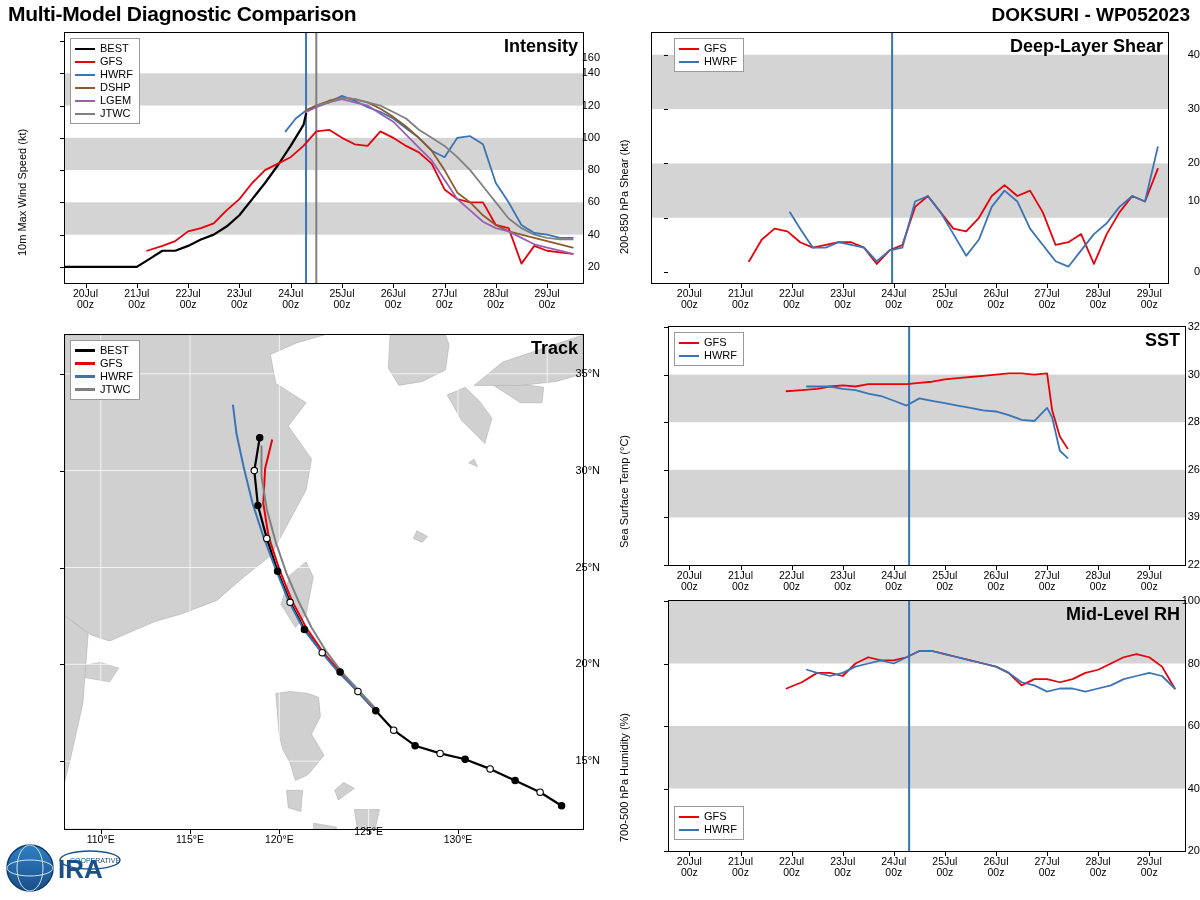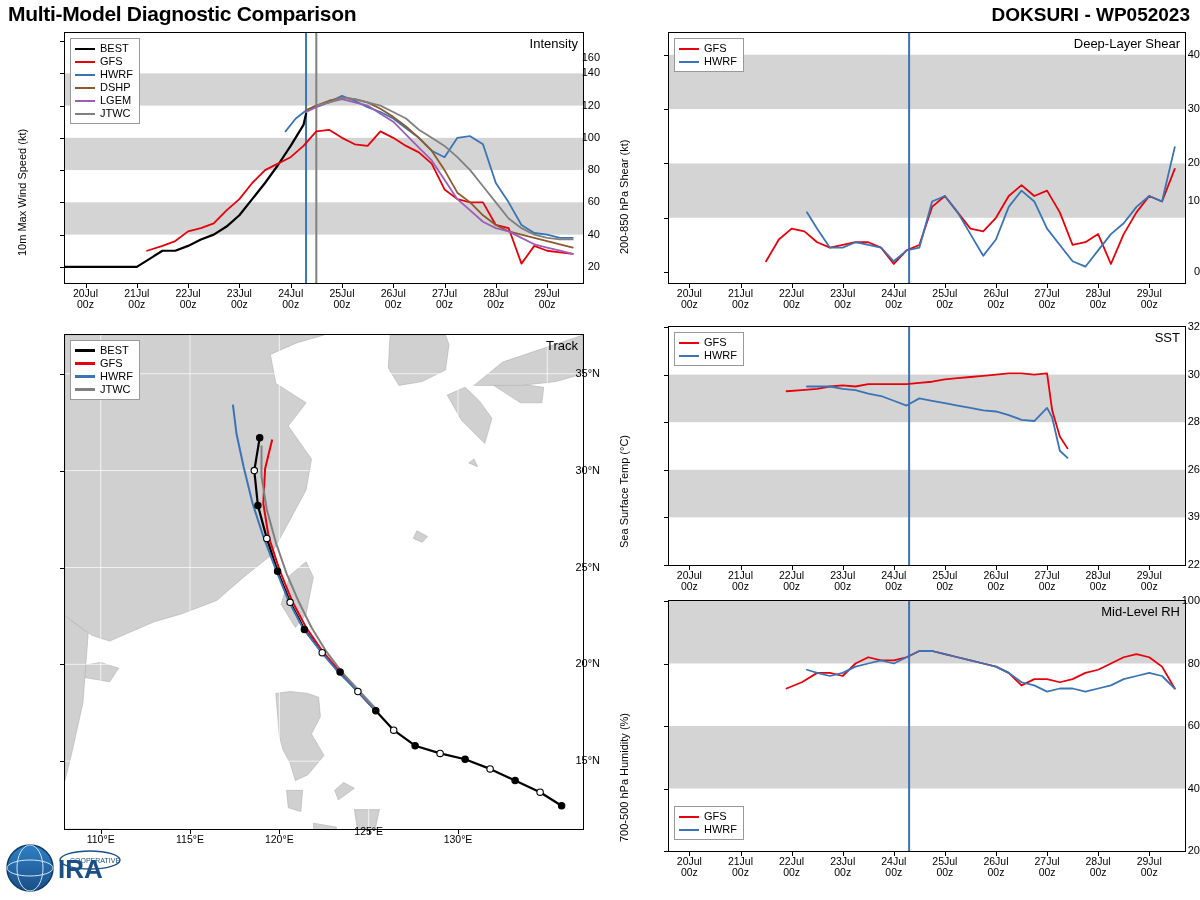--- a/index.html
+++ b/index.html
@@ -19,21 +19,21 @@
     position:absolute;right:10px;top:4px;
     font-size:19px;font-weight:bold;letter-spacing:0px;text-align:right;
   }
   .panel{position:absolute;box-sizing:border-box;}
   .plotbox{
     position:absolute;box-sizing:border-box;
     border:1px solid #000;background:#ffffff;overflow:hidden;
   }
   .panel-label{
     position:absolute;right:5px;top:3px;
-    font-size:13px;font-weight:normal;color:#000;
+    font-size:18px;font-weight:bold;color:#000;
     background:rgba(255,255,255,0.0);
   }
   .ylabel{
     position:absolute;
     font-size:11px;
     transform-origin:0 0;
     white-space:nowrap;
   }
   .ytick{
     position:absolute;font-size:11px;text-align:right;right:0;
@@ -242,21 +242,21 @@
       <div class="tickmark" style="left:279.3px;top:500.0px;width:1px;height:4px;"></div>
       <div class="xtick" style="left:342.7px;top:496px;width:52px;">125°E</div>
       <div class="tickmark" style="left:368.7px;top:500.0px;width:1px;height:4px;"></div>
       <div class="xtick" style="left:432.0px;top:504.0px;width:52px;">130°E</div>
       <div class="tickmark" style="left:458.0px;top:500.0px;width:1px;height:4px;"></div>
     </div>
 </div>
 
 <div class="panel" style="left:600px;top:26px;width:600px;height:300px;">
   <div class="ylabel" style="left:18px;top:228px;transform:rotate(-90deg);">200-850 hPa Shear (kt)</div>
-  <div class="plotbox" id="box-shear" style="left:68px;top:6px;width:518px;height:252px;">
+  <div class="plotbox" id="box-shear" style="left:51px;top:6px;width:518px;height:252px;">
     <svg id="svg-shear" width="516" height="250" viewBox="0 0 516 250">
         <rect x="0" y="130.43478260869563" width="516" height="54.34782608695656" fill="#d4d4d4"></rect>
         <rect x="0" y="21.739130434782624" width="516" height="54.3478260869565" fill="#d4d4d4"></rect>
         <line x1="240.11881188118812" y1="0" x2="240.11881188118812" y2="250" stroke="#3a74b5" stroke-width="2"></line>
         <path d="M97.07 228.26 L109.84 206.52 L122.61 195.65 L135.39 198.37 L148.16 209.24 L160.93 214.67 L173.70 211.96 L186.48 209.24 L199.25 209.24 L212.02 214.67 L224.79 230.98 L237.56 217.39 L250.34 211.96 L263.11 173.91 L275.88 163.04 L288.65 179.35 L301.43 195.65 L314.20 198.37 L326.97 184.78 L339.74 163.04 L352.51 152.17 L365.29 163.04 L378.06 157.61 L390.83 179.35 L403.60 211.96 L416.38 209.24 L429.15 201.09 L441.92 230.98 L454.69 201.09 L467.47 179.35 L480.24 163.04 L493.01 168.48 L505.78 135.87 " fill="none" stroke="#e8000b" stroke-width="1.8" stroke-linejoin="round" stroke-linecap="round"></path>
         <path d="M137.94 179.35 L148.16 195.65 L160.93 214.67 L173.70 214.67 L186.48 209.24 L199.25 211.96 L212.02 214.67 L224.79 228.26 L237.56 217.39 L250.34 214.67 L263.11 168.48 L275.88 163.04 L288.65 179.35 L301.43 201.09 L314.20 222.83 L326.97 206.52 L339.74 173.91 L352.51 157.61 L365.29 168.48 L378.06 195.65 L390.83 211.96 L403.60 228.26 L416.38 233.70 L429.15 217.39 L441.92 201.09 L454.69 190.22 L467.47 173.91 L480.24 163.04 L493.01 168.48 L505.78 114.13 " fill="none" stroke="#3a74b5" stroke-width="1.8" stroke-linejoin="round" stroke-linecap="round"></path>
       </svg>
     <div class="panel-label">Deep-Layer Shear</div>
   </div>
   <div class="legend" style="left:74px;top:12px;">

